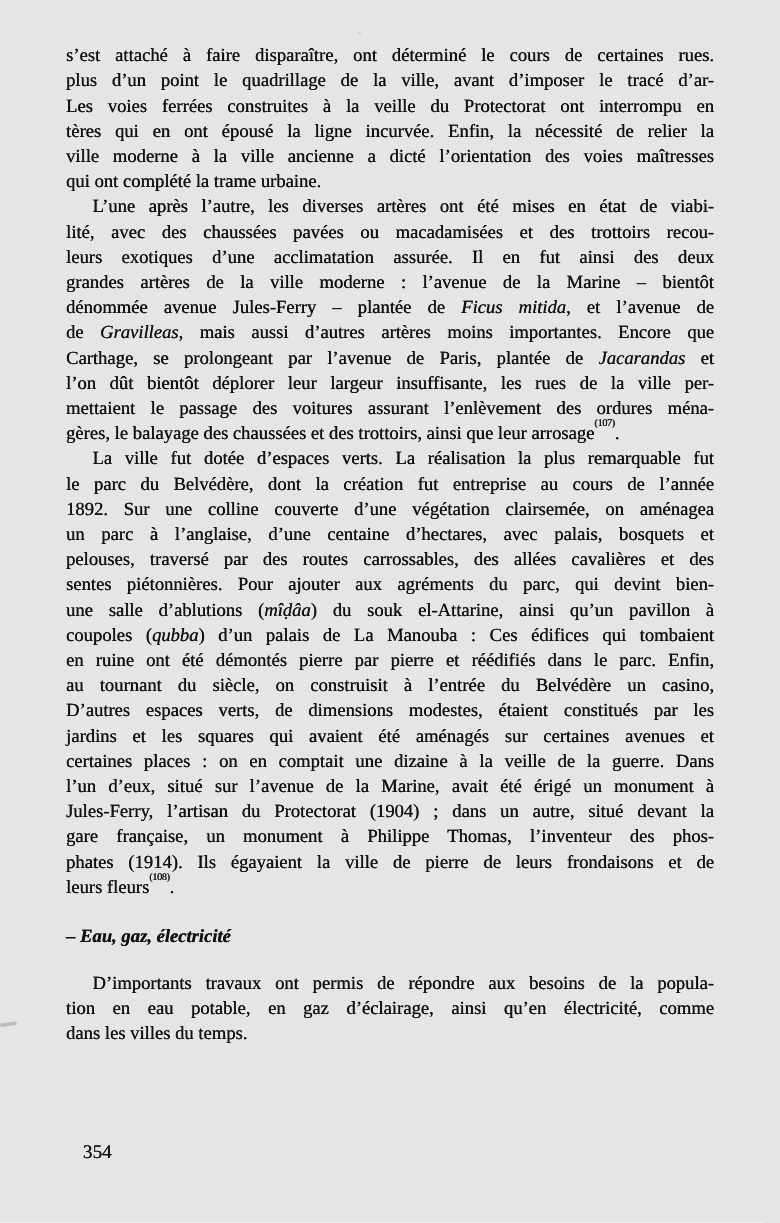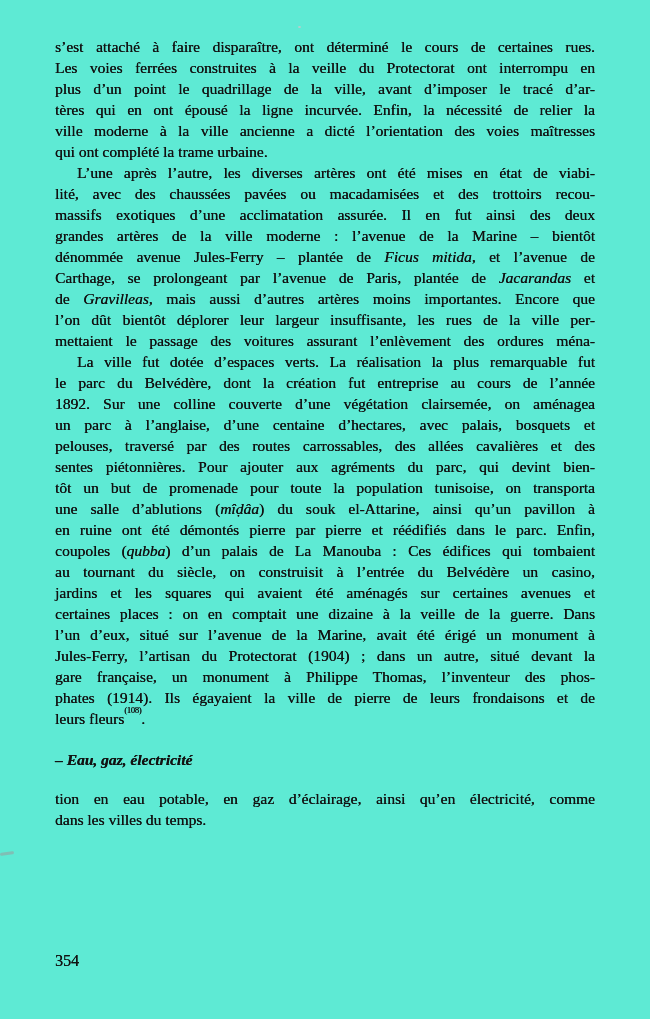--- a/index.html
+++ b/index.html
@@ -7,21 +7,21 @@
     padding: 0;
     width: 650px;
     height: 1019px;
     overflow: hidden;
     background: #ffffff;
   }
   .page {
     position: relative;
     width: 650px;
     height: 1019px;
-    background: #5eead4;
+    background: #e5e5e5;
     font-family: "Liberation Serif", "DejaVu Serif", serif;
     color: #121212;
   }
   .text-block {
     position: absolute;
     left: 55px;
     top: 36px;
     width: 540px;
   }
   .paragraph {
@@ -58,21 +58,21 @@
     font-size: 15.5px;
     line-height: 21px;
     font-style: italic;
     margin-top: 20px;
     margin-bottom: 18px;
     text-shadow: 0.25px 0 0 currentColor;
     font-weight: bold;
   }
   .page-number {
     position: absolute;
-    left: 55px;
+    left: 69px;
     top: 950px;
     font-size: 16px;
     line-height: 21px;
     text-shadow: 0.25px 0 0 currentColor;
   }
   .scan-artifact {
     position: absolute;
     pointer-events: none;
   }
   .artifact-left {
@@ -95,59 +95,61 @@
     border-radius: 50%;
   }
 </style>
 </head>
 <body>
 
 <div class="page">
   <main class="text-block" id="text-block">
       <div class="paragraph">
         <div class="line">s’est attaché à faire disparaître, ont déterminé le cours de certaines rues.</div>
+        <div class="line">plus d’un point le quadrillage de la ville, avant d’imposer le tracé d’ar-</div>
         <div class="line">Les voies ferrées construites à la veille du Protectorat ont interrompu en</div>
-        <div class="line">plus d’un point le quadrillage de la ville, avant d’imposer le tracé d’ar-</div>
         <div class="line">tères qui en ont épousé la ligne incurvée. Enfin, la nécessité de relier la</div>
         <div class="line">ville moderne à la ville ancienne a dicté l’orientation des voies maîtresses</div>
         <div class="line last">qui ont complété la trame urbaine.</div>
       </div>
       <div class="paragraph">
         <div class="line indent">L’une après l’autre, les diverses artères ont été mises en état de viabi-</div>
         <div class="line">lité, avec des chaussées pavées ou macadamisées et des trottoirs recou-</div>
-        <div class="line">massifs exotiques d’une acclimatation assurée. Il en fut ainsi des deux</div>
+        <div class="line">leurs exotiques d’une acclimatation assurée. Il en fut ainsi des deux</div>
         <div class="line">grandes artères de la ville moderne : l’avenue de la Marine – bientôt</div>
         <div class="line">dénommée avenue Jules-Ferry – plantée de <i>Ficus mitida</i>, et l’avenue de</div>
+        <div class="line">de <i>Gravilleas</i>, mais aussi d’autres artères moins importantes. Encore que</div>
         <div class="line">Carthage, se prolongeant par l’avenue de Paris, plantée de <i>Jacarandas</i> et</div>
-        <div class="line">de <i>Gravilleas</i>, mais aussi d’autres artères moins importantes. Encore que</div>
         <div class="line">l’on dût bientôt déplorer leur largeur insuffisante, les rues de la ville per-</div>
         <div class="line">mettaient le passage des voitures assurant l’enlèvement des ordures ména-</div>
+        <div class="line last">gères, le balayage des chaussées et des trottoirs, ainsi que leur arrosage<sup>(107)</sup>.</div>
       </div>
       <div class="paragraph">
         <div class="line indent">La ville fut dotée d’espaces verts. La réalisation la plus remarquable fut</div>
         <div class="line">le parc du Belvédère, dont la création fut entreprise au cours de l’année</div>
         <div class="line">1892. Sur une colline couverte d’une végétation clairsemée, on aménagea</div>
         <div class="line">un parc à l’anglaise, d’une centaine d’hectares, avec palais, bosquets et</div>
         <div class="line">pelouses, traversé par des routes carrossables, des allées cavalières et des</div>
         <div class="line">sentes piétonnières. Pour ajouter aux agréments du parc, qui devint bien-</div>
-        <div class="line">tôt un but de promenade pour toute la population tunisoise, on transporta</div>
         <div class="line">une salle d’ablutions (<i>mîḍâa</i>) du souk el-Attarine, ainsi qu’un pavillon à</div>
+        <div class="line">coupoles (<i>qubba</i>) d’un palais de La Manouba : Ces édifices qui tombaient</div>
         <div class="line">en ruine ont été démontés pierre par pierre et réédifiés dans le parc. Enfin,</div>
-        <div class="line">coupoles (<i>qubba</i>) d’un palais de La Manouba : Ces édifices qui tombaient</div>
         <div class="line">au tournant du siècle, on construisit à l’entrée du Belvédère un casino,</div>
+        <div class="line">D’autres espaces verts, de dimensions modestes, étaient constitués par les</div>
         <div class="line">jardins et les squares qui avaient été aménagés sur certaines avenues et</div>
         <div class="line">certaines places : on en comptait une dizaine à la veille de la guerre. Dans</div>
         <div class="line">l’un d’eux, situé sur l’avenue de la Marine, avait été érigé un monument à</div>
         <div class="line">Jules-Ferry, l’artisan du Protectorat (1904) ; dans un autre, situé devant la</div>
         <div class="line">gare française, un monument à Philippe Thomas, l’inventeur des phos-</div>
         <div class="line">phates (1914). Ils égayaient la ville de pierre de leurs frondaisons et de</div>
         <div class="line last">leurs fleurs<sup>(108)</sup>.</div>
       </div>
       <div class="heading">– Eau, gaz, électricité</div>
       <div class="paragraph">
+        <div class="line indent">D’importants travaux ont permis de répondre aux besoins de la popula-</div>
         <div class="line">tion en eau potable, en gaz d’éclairage, ainsi qu’en électricité, comme</div>
         <div class="line last">dans les villes du temps.</div>
       </div>
     </main>
   <div class="page-number">354</div>
   <div class="scan-artifact artifact-left"></div>
   <div class="scan-artifact artifact-top"></div>
 </div>
 
 </body></html>

